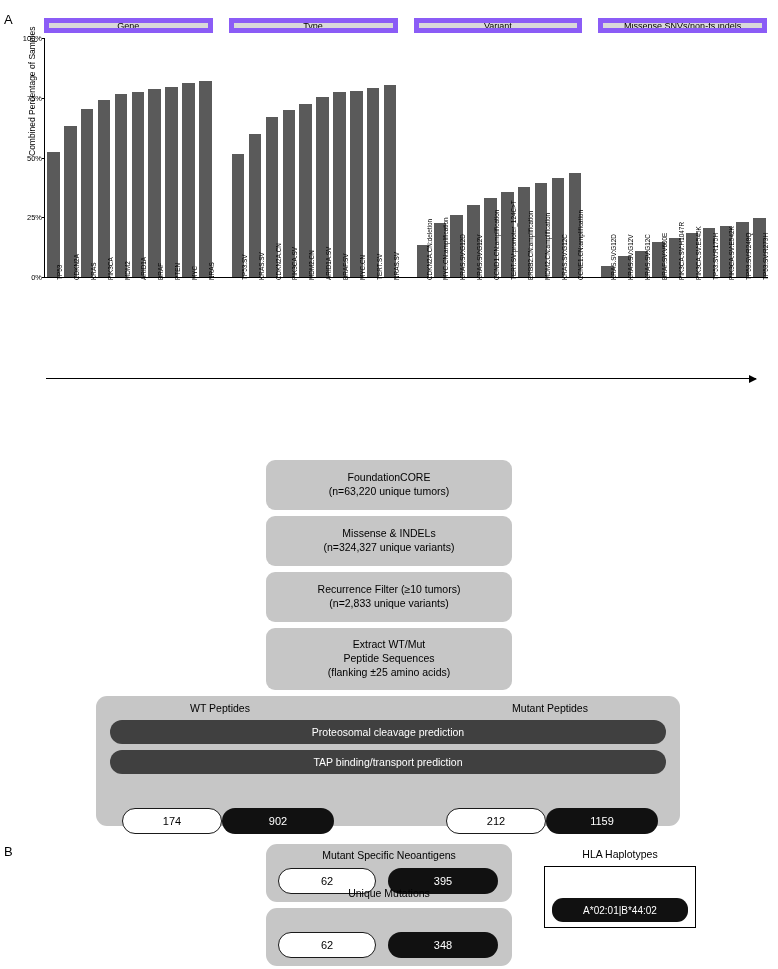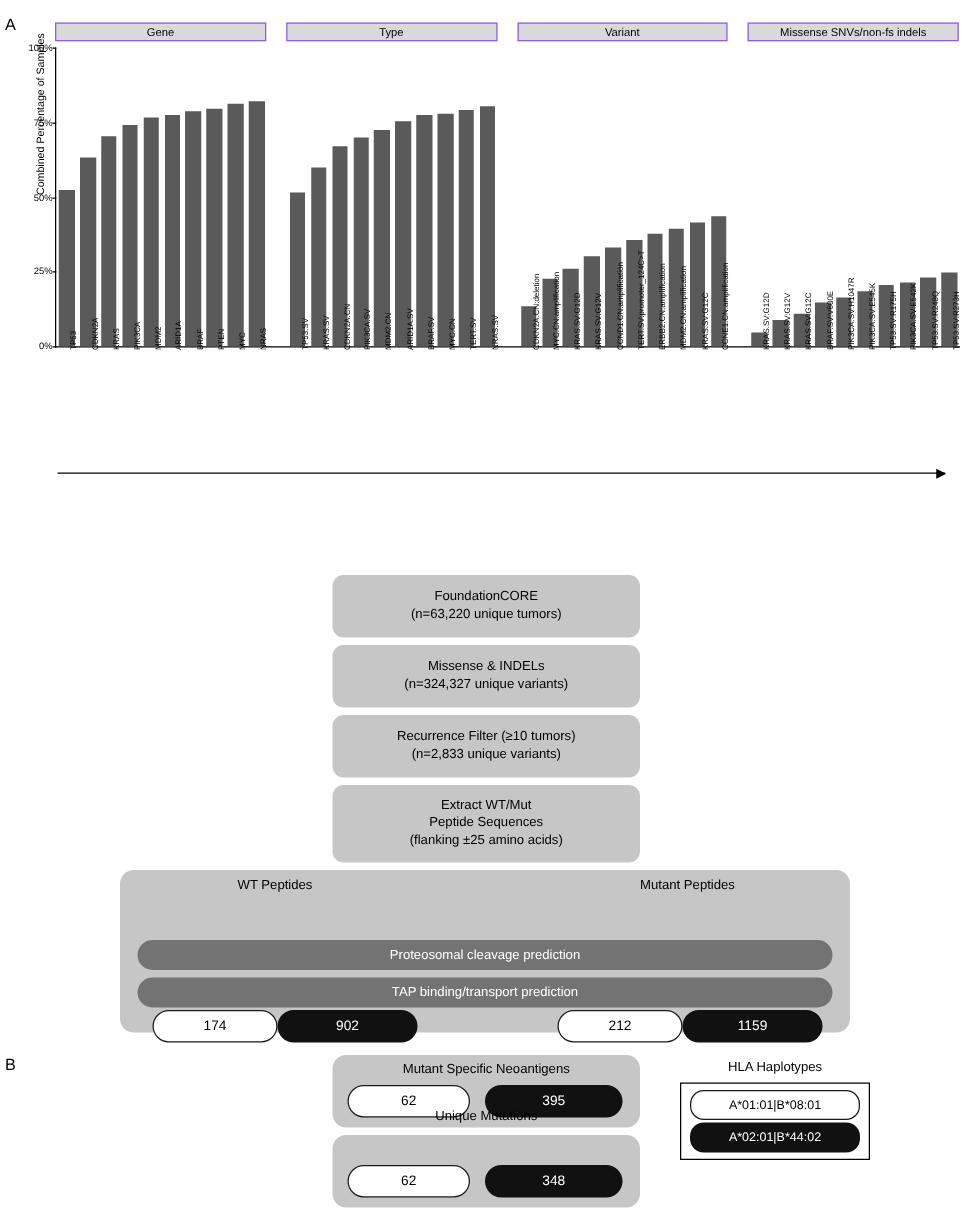--- a/index.html
+++ b/index.html
@@ -76,21 +76,21 @@
     white-space: nowrap;
     transform-origin: left top;
     transform: rotate(-90deg);
     text-align: left;
   }
   .group-header {
     position: absolute;
     top: 18px;
     height: 15px;
     background: #d9d9d9;
-    border: 1px solid #8b5cf6;
+    border: 5px solid #8b5cf6;
     box-sizing: border-box;
     font-size: 9px;
     display: flex;
     align-items: center;
     justify-content: center;
     white-space: nowrap;
     overflow: hidden;
   }
   #additive-arrow {
     position: absolute;
@@ -142,29 +142,28 @@
   }
   .flow-box .ln { display: block; }
   .wrap-box {
     position: absolute;
     background: #c6c6c6;
     border-radius: 11px;
     box-sizing: border-box;
   }
   .pred-bar {
     position: absolute;
-    background: #737373;
+    background: #404040;
     border-radius: 13px;
     color: #ffffff;
     font-size: 10.5px;
     display: flex;
     align-items: center;
     justify-content: center;
     box-sizing: border-box;
-    margin-top: 32px;
   }
   .sub-label {
     position: absolute;
     font-size: 10.5px;
     text-align: center;
   }
   .pill-white {
     position: absolute;
     background: #ffffff;
     border-radius: 13px;
@@ -379,15 +378,14 @@
   <div class="pill-white" style="left:278px; top:448px; width:98px; height:26px;">62</div>
   <div class="pill-black" style="left:388px; top:448px; width:110px; height:26px;">395</div>
 
   <div class="wrap-box" style="left:266px; top:488px; width:246px; height:58px;"></div>
   <div class="sub-label" style="left:266px; top:467px; width:246px;">Unique Mutations</div>
   <div class="pill-white" style="left:278px; top:512px; width:98px; height:26px;">62</div>
   <div class="pill-black" style="left:388px; top:512px; width:110px; height:26px;">348</div>
 
   <div id="haplo-title" style="left:540px; top:428px;">HLA Haplotypes</div>
   <div id="haplo-box" style="left:544px; top:446px; width:152px; height:62px;"></div>
-  <div class="haplo-pill-w" style="left:552px; top:452px; width:136px; height:24px;">A*01:01|B*08:01</div>
   <div class="haplo-pill-b" style="left:552px; top:478px; width:136px; height:24px;">A*02:01|B*44:02</div>
 </div>
 
 </body></html>

